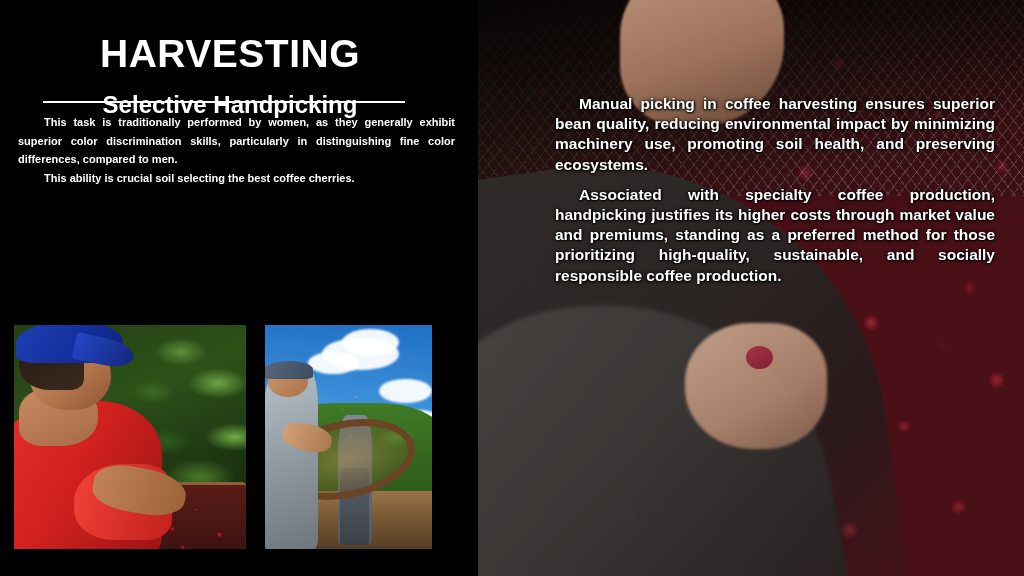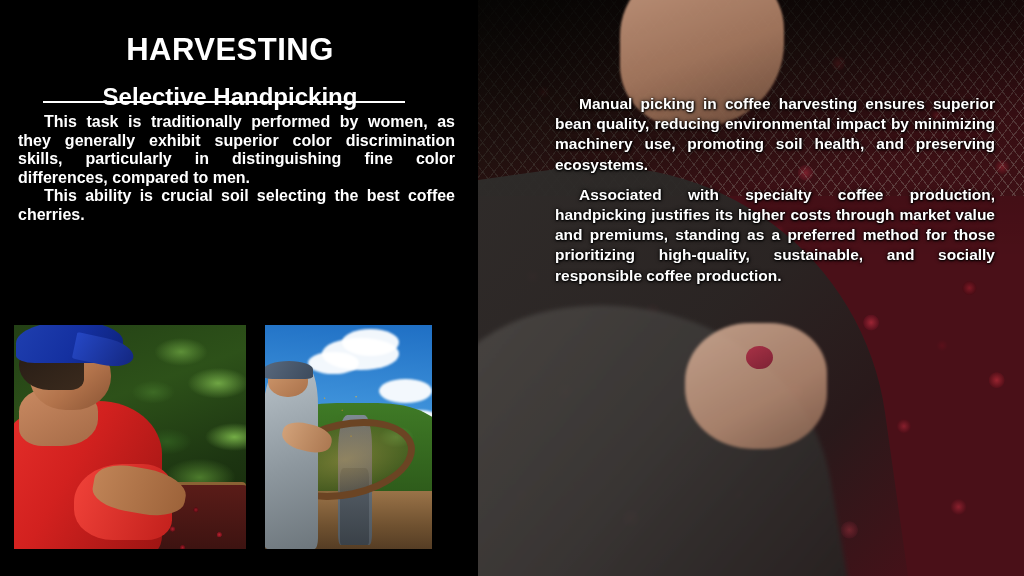--- a/index.html
+++ b/index.html
@@ -3,25 +3,25 @@
 <meta charset="utf-8">
 <style>
   html,body{margin:0;padding:0;background:#000;}
   body{width:1024px;height:576px;overflow:hidden;font-family:"Liberation Sans",sans-serif;}
   .slide{position:relative;width:1024px;height:576px;background:#000;overflow:hidden;}
 
   
   .left-panel{position:absolute;left:0;top:0;width:478px;height:576px;background:#000;}
 
   .title-block{position:absolute;left:0;top:34px;width:460px;text-align:center;}
-  .title-main{font-size:31px;font-weight:bold;color:#fff;letter-spacing:.5px;line-height:1.05;}
+  .title-main{font-size:39px;font-weight:bold;color:#fff;letter-spacing:.5px;line-height:1.05;}
   .title-sub{font-size:24px;font-weight:bold;color:#fff;line-height:1.15;margin-top:16px;}
   .title-rule{position:absolute;left:43px;top:101px;width:362px;height:2px;background:#fff;}
 
-  .left-body{position:absolute;left:18px;top:113px;width:437px;color:#fff;font-size:16px;font-weight:bold;line-height:18.6px;text-align:justify;}
+  .left-body{position:absolute;left:18px;top:113px;width:437px;color:#fff;font-size:11px;font-weight:bold;line-height:18.6px;text-align:justify;}
   .left-body p{margin:0;text-indent:26px;}
   .left-body p:last-child{text-indent:26px;}
 
   
   .photo1{position:absolute;left:14px;top:325px;width:232px;height:224px;overflow:hidden;background:#274018;}
   .photo2{position:absolute;left:265px;top:325px;width:167px;height:224px;overflow:hidden;background:#3f8fd8;}
 
   .lay{position:absolute;}
 
   

